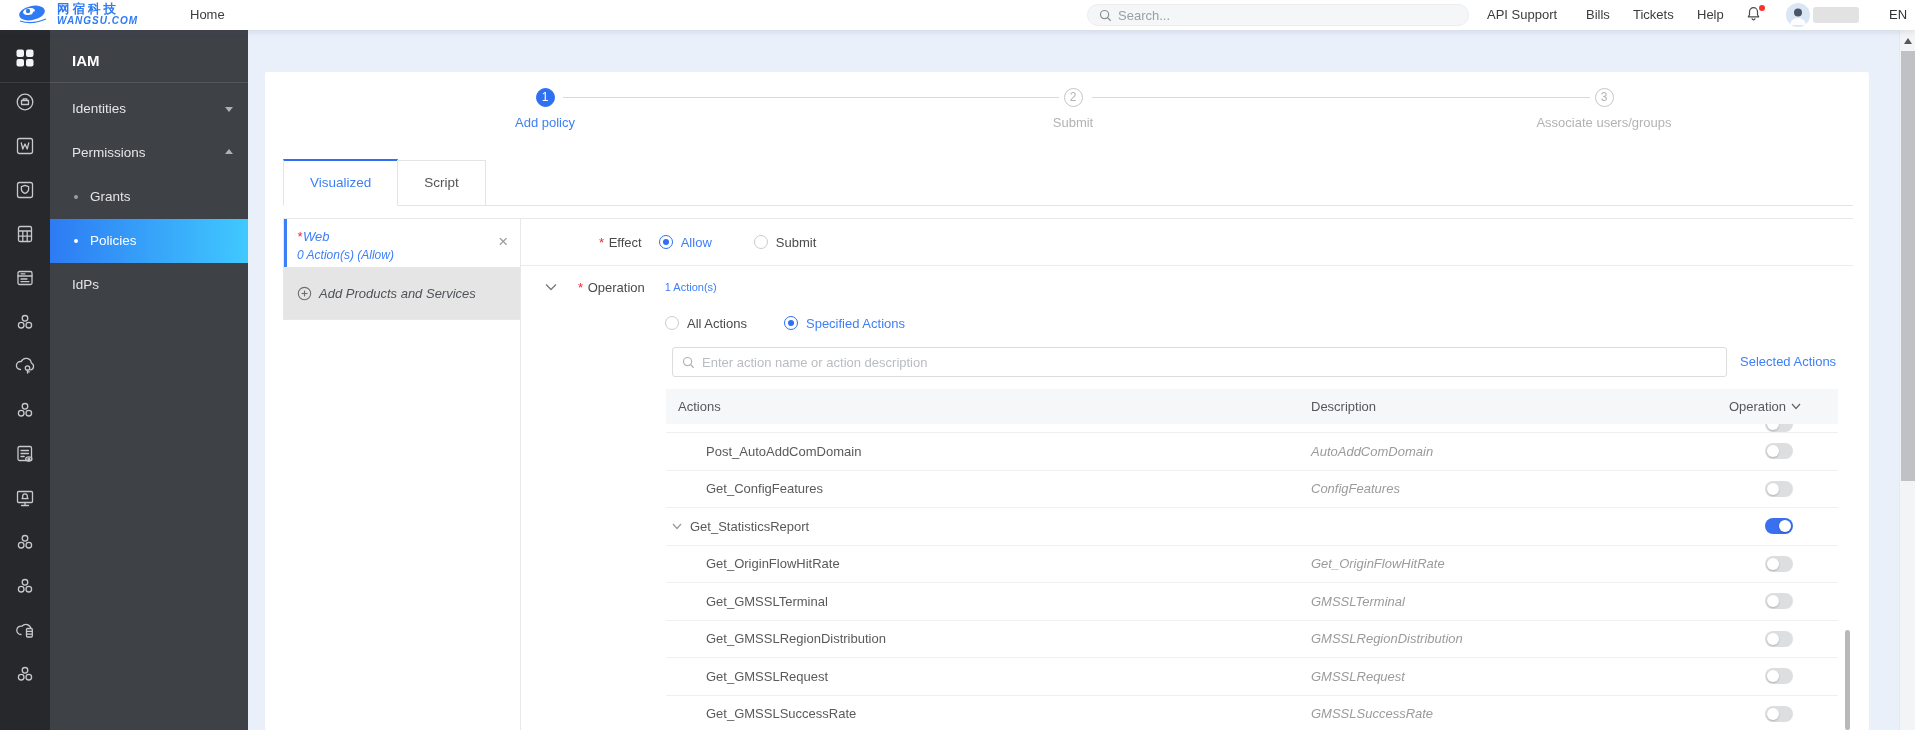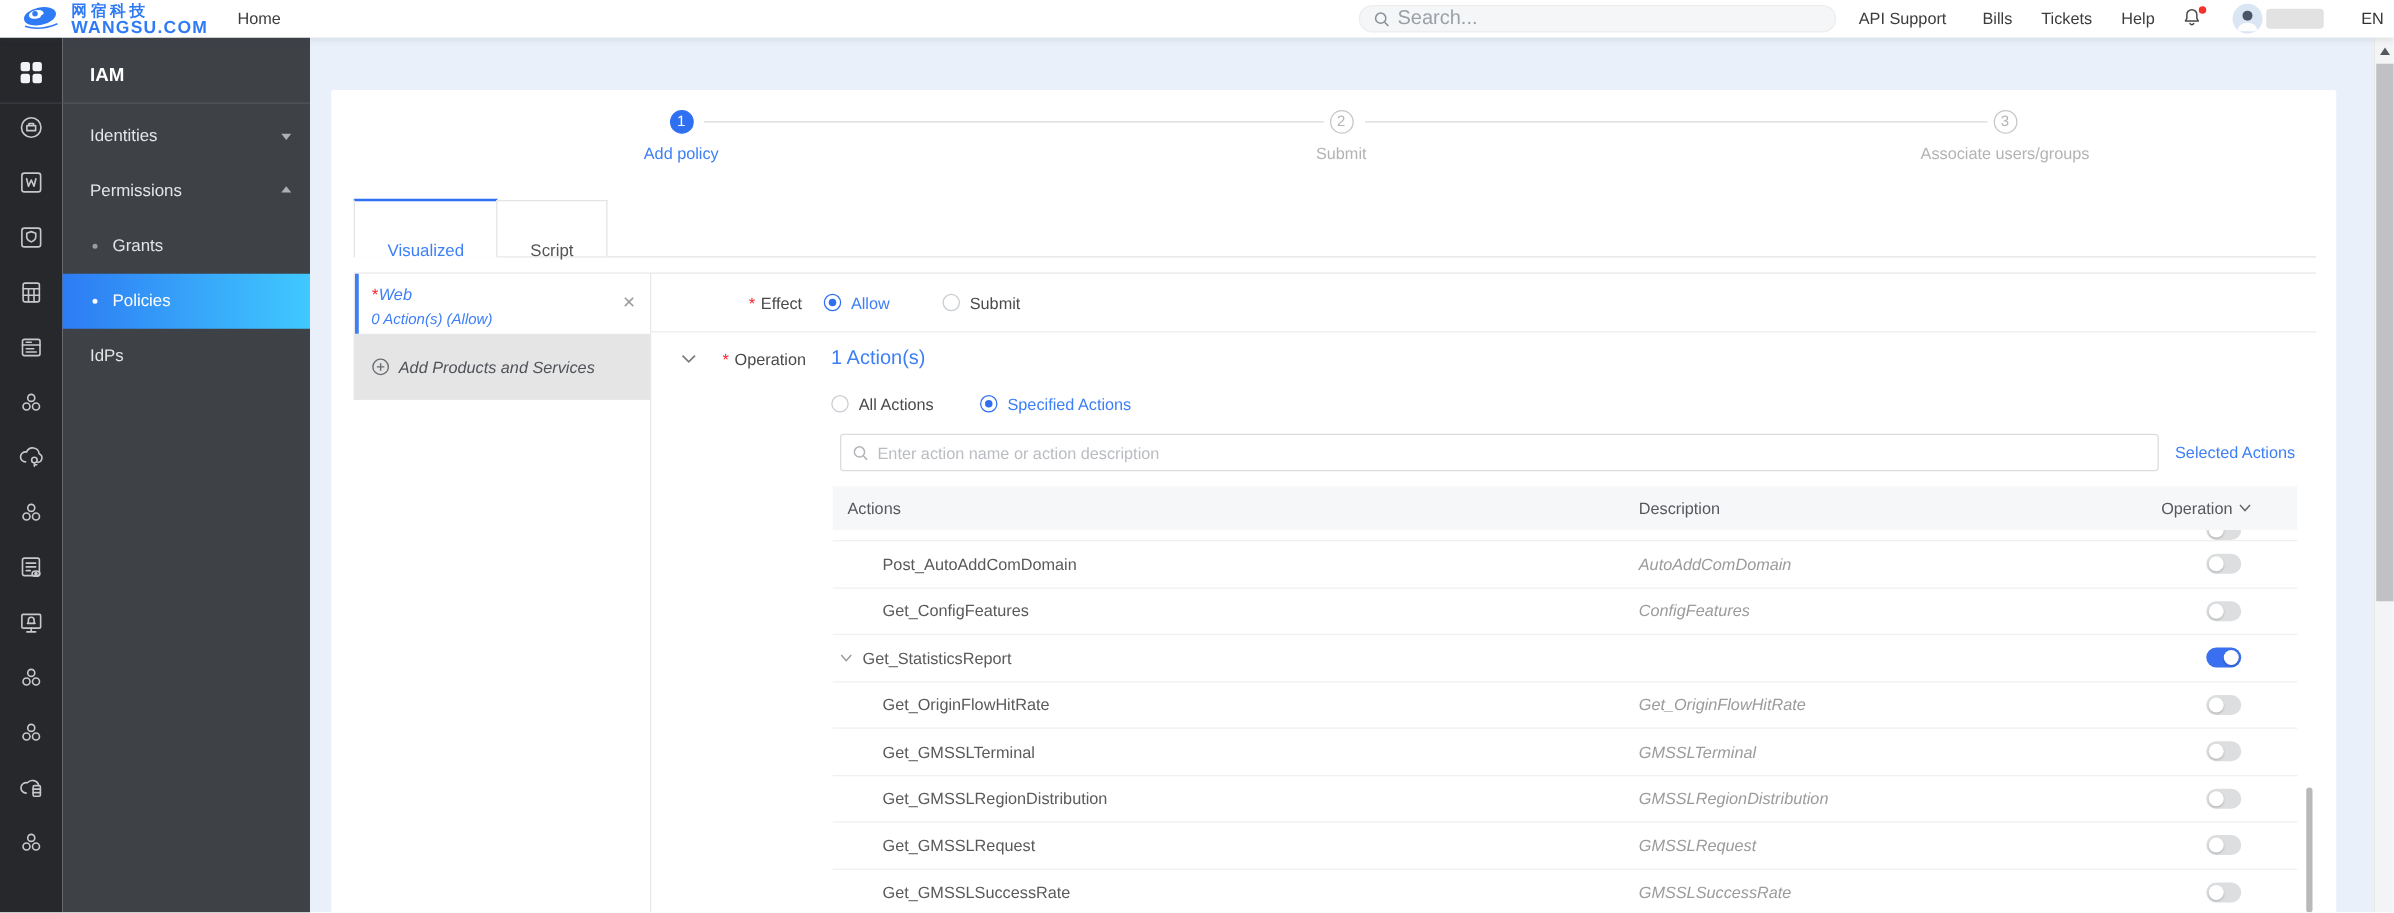--- a/index.html
+++ b/index.html
@@ -4,25 +4,25 @@
 <style>
   * { box-sizing: border-box; margin: 0; padding: 0; }
   html,body { width:1915px; height:730px; overflow:hidden; }
   body { font-family:"Liberation Sans", sans-serif; position:relative; background:#fff; color:#333; }
 
   
   .topbar { position:absolute; left:0; top:0; width:1915px; height:30px; background:#fff; z-index:9;
             box-shadow:0 2px 6px rgba(70,80,100,.14); }
   .brand { position:absolute; left:16px; top:2px; display:flex; align-items:center; gap:7px; cursor:pointer; }
   .brand-cn { font-size:12.5px; font-weight:bold; color:#2f7bf5; letter-spacing:3px; line-height:13px; }
-  .brand-en { font-size:14px; font-weight:bold; color:#2f7bf5; letter-spacing:1px; line-height:10px; }
+  .brand-en { font-size:10px; font-weight:bold; font-style:italic; color:#2f7bf5; letter-spacing:1px; line-height:10px; }
   .home { position:absolute; left:190px; top:0; height:30px; line-height:30px; font-size:13px; color:#3c3c3c; cursor:pointer; }
   .search-pill { position:absolute; left:1087px; top:4px; width:382px; height:22px; border-radius:11px;
                  background:#f5f6f8; border:1px solid #ededee; display:flex; align-items:center; padding-left:11px; gap:6px; }
-  .search-pill input { border:none; outline:none; background:transparent; font-size:16px; color:#7f1d1d; width:300px;
+  .search-pill input { border:none; outline:none; background:transparent; font-size:13px; color:#7f1d1d; width:300px;
                        font-family:"Liberation Sans",sans-serif; }
   .search-pill input::placeholder { color:#9aa0a6; }
   .top-link { position:absolute; top:0; height:30px; line-height:30px; font-size:13px; color:#3c3c3c; cursor:pointer; }
   .bell-wrap { position:absolute; left:1745px; top:5px; width:20px; height:20px; cursor:pointer; }
   .bell-dot { position:absolute; right:0; top:0; width:6px; height:6px; border-radius:50%; background:#f5332b; }
   .avatar { position:absolute; left:1786px; top:3px; width:24px; height:24px; border-radius:50%; background:#dbe6f5;
             overflow:hidden; cursor:pointer; }
   .censor { position:absolute; left:1813px; top:7px; width:46px; height:16px; border-radius:3px; background:#e2e2e2; }
   .lang { position:absolute; left:1889px; top:0; height:30px; line-height:30px; font-size:13px; color:#333; cursor:pointer; }
 
@@ -56,21 +56,21 @@
   .step { position:absolute; top:16px; width:200px; margin-left:-100px; text-align:center; }
   .step-circle { width:19px; height:19px; margin:0 auto; border-radius:50%; border:1px solid #c6c6c6; color:#b3b3b3;
                  font-size:12px; line-height:17px; text-align:center; background:#fff; }
   .step.active .step-circle { background:#2f6ff2; border-color:#2f6ff2; color:#fff; }
   .step-label { margin-top:8px; font-size:13px; color:#b3b3b3; }
   .step.active .step-label { color:#3d7ff7; }
   .step-line { position:absolute; top:25px; height:1px; background:#d9d9d9; }
 
   
   .tabbar { position:absolute; left:18px; right:16px; top:88px; height:46px; border-bottom:1px solid #e4e4e4; display:flex; align-items:flex-end; }
-  .tab { height:45px; line-height:43px; padding:18px 26px; font-size:13.5px; color:#555; background:#fff;
+  .tab { height:45px; line-height:43px; padding:0 26px; font-size:13.5px; color:#555; background:#fff;
          border:1px solid #e4e4e4; border-bottom:none; cursor:pointer; }
   .tab + .tab { margin-left:-1px; }
   .tab.active { border-top:2px solid #2f6ff2; color:#3d7ff7; margin-bottom:-1px; height:47px; border-bottom:1px solid #fff; }
 
   
   .sec-topline { position:absolute; left:18px; right:16px; top:146px; height:1px; background:#e8e8e8; }
   .vdivider { position:absolute; left:255px; top:146px; bottom:0; width:1px; background:#e8e8e8; }
 
   
   .panel { position:absolute; left:18px; top:147px; width:237px;font-style:italic; }
@@ -90,21 +90,21 @@
   .radio { width:14px; height:14px; border-radius:50%; border:1px solid #c9ccd0; background:#fff; position:relative; flex:none; }
   .radio.sel { border-color:#2f6ff2; }
   .radio.sel::after { content:''; position:absolute; left:3px; top:3px; width:6px; height:6px; border-radius:50%; background:#2f6ff2; }
   .radio-label { font-size:13px; color:#4a4a4a; }
   .radio-label.blue { color:#3d7ff7; }
 
   
   .op-row { position:absolute; left:256px; top:194px; height:42px; display:flex; align-items:center; }
   .op-chevron { margin-left:24px; display:flex; }
   .op-label { margin-left:21px; font-size:13px; color:#4a4a4a; }
-  .op-count { margin-left:20px; font-size:16px; color:#3d7ff7; cursor:pointer; }
+  .op-count { margin-left:20px; font-size:11px; color:#3d7ff7; cursor:pointer; }
   .mode-row { position:absolute; left:256px; top:236px; height:30px; display:flex; align-items:center; padding-left:144px; }
   .mode-row .radio-item + .radio-item { margin-left:37px; }
 
   
   .action-search { position:absolute; left:407px; top:275px; width:1055px; height:30px; border:1px solid #dcdcdc; border-radius:3px;
                    display:flex; align-items:center; padding-left:9px; gap:7px; background:#fff; }
   .action-search input { border:none; outline:none; font-size:13px; color:#555; width:900px; font-family:"Liberation Sans",sans-serif; }
   .action-search input::placeholder { color:#b9bcc0; }
   .selected-link { position:absolute; left:1475px; top:282px; font-size:13px; color:#3d7ff7; cursor:pointer; }
 

